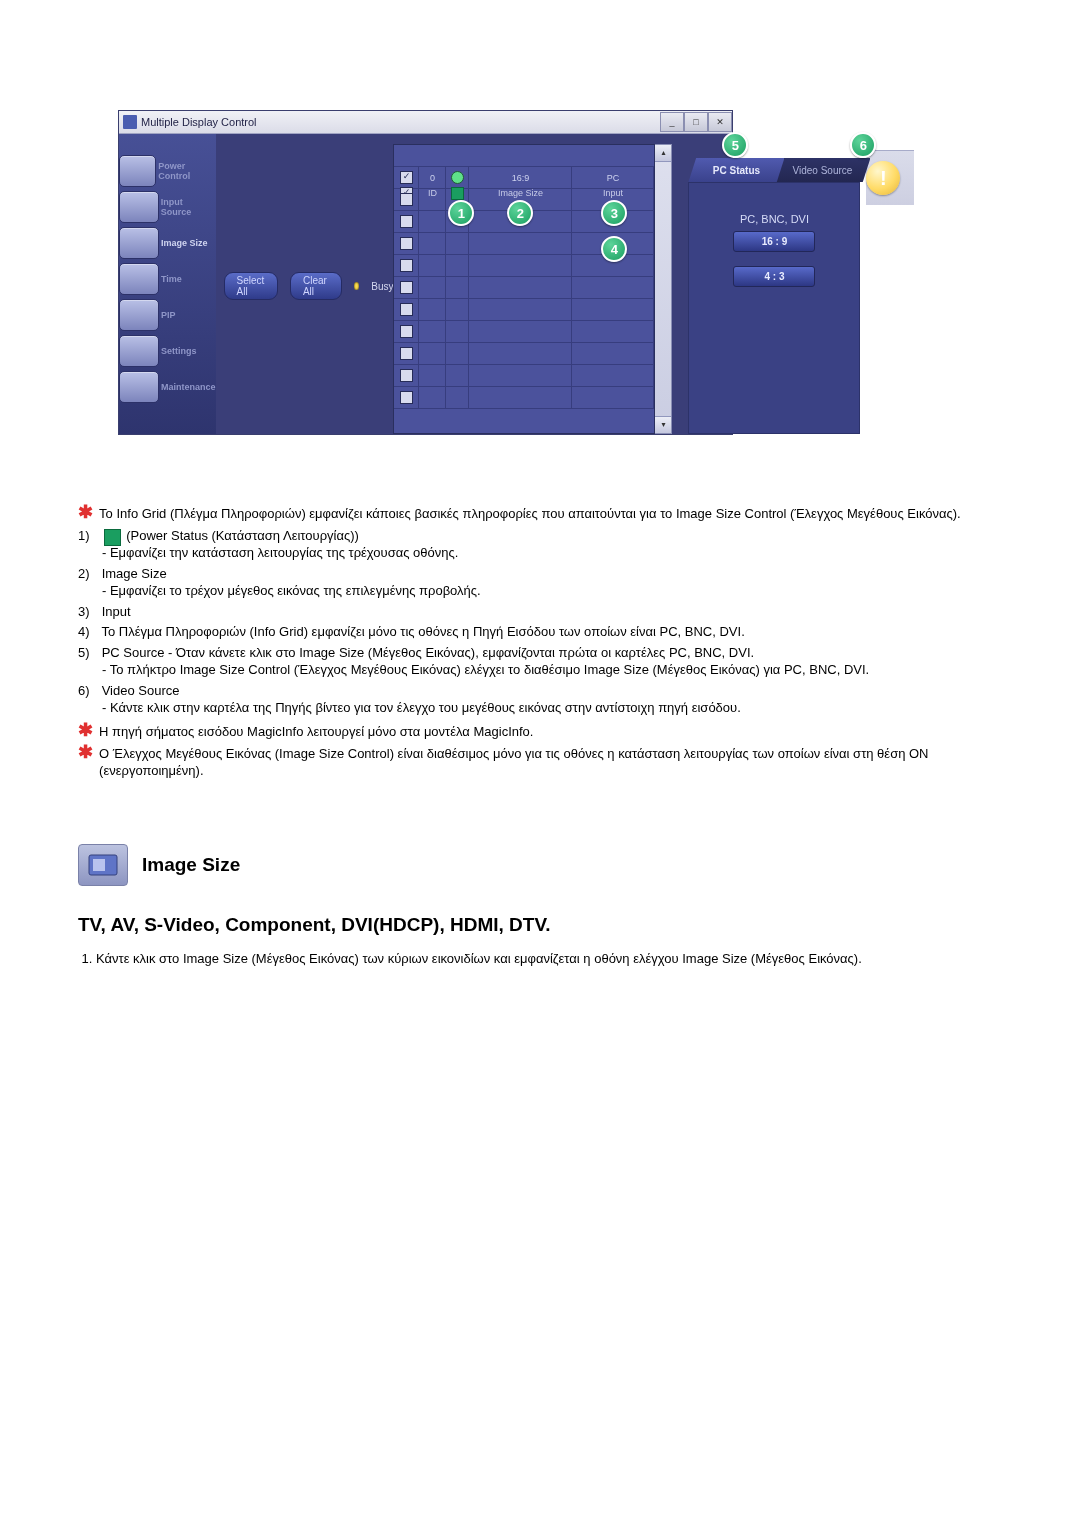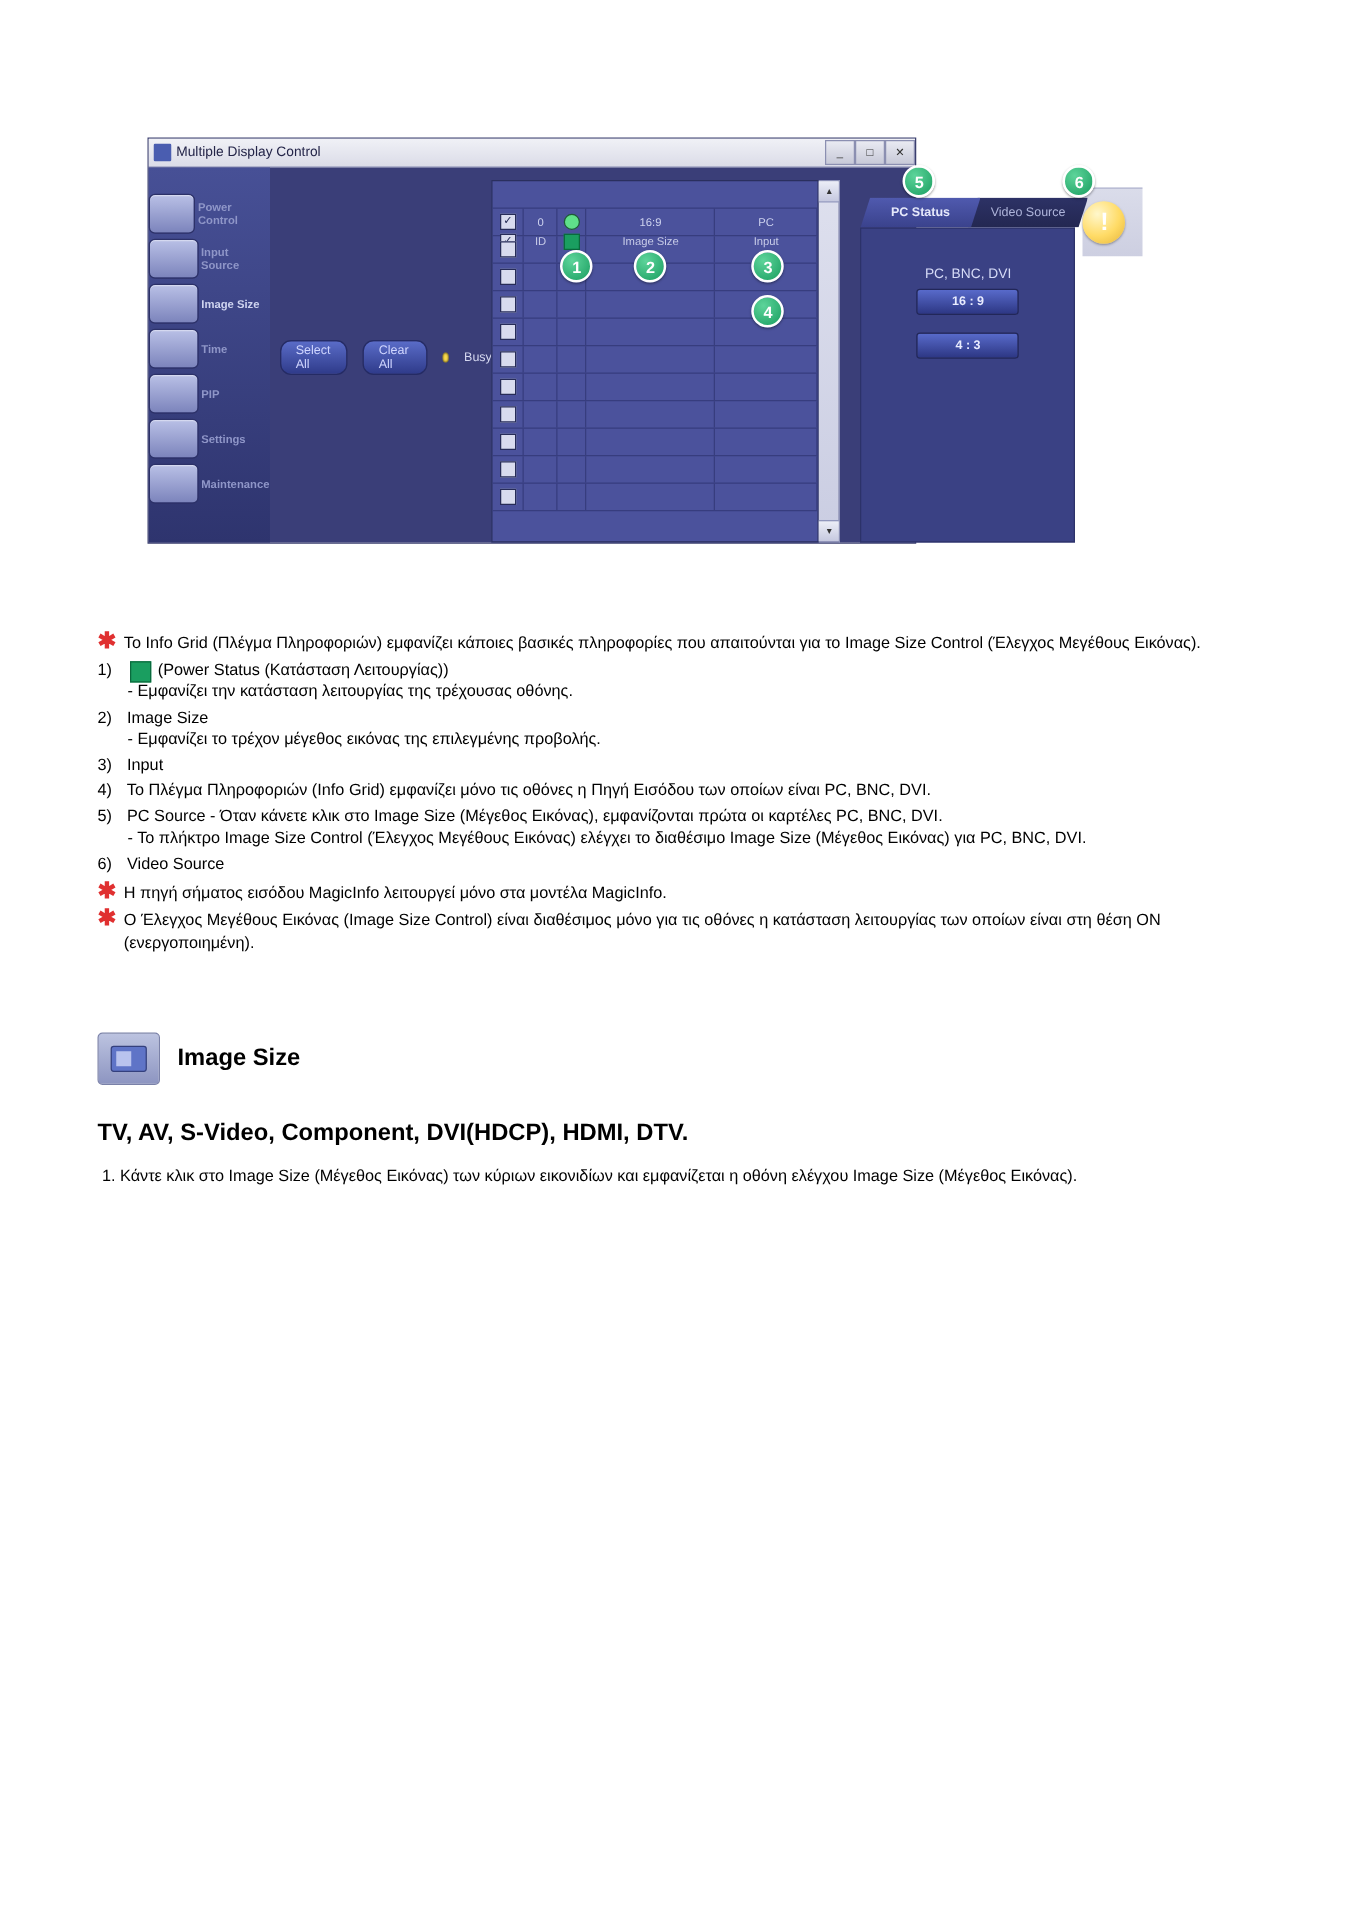--- a/index.html
+++ b/index.html
@@ -506,20 +506,21 @@
         <span>Το Πλέγμα Πληροφοριών (Info Grid) εμφανίζει μόνο τις οθόνες η Πηγή Εισόδου των οποίων είναι PC, BNC, DVI.</span>
       </li>
       <li>
         <span class="num">5)</span>
         <span>PC Source - Όταν κάνετε κλικ στο Image Size (Μέγεθος Εικόνας), εμφανίζονται πρώτα οι καρτέλες PC, BNC, DVI.</span>
         <span class="sub">- Το πλήκτρο Image Size Control (Έλεγχος Μεγέθους Εικόνας) ελέγχει το διαθέσιμο Image Size (Μέγεθος Εικόνας) για PC, BNC, DVI.</span>
       </li>
       <li>
         <span class="num">6)</span>
         <span>Video Source</span>
+        <span class="sub">- Κάντε κλικ στην καρτέλα της Πηγής βίντεο για τον έλεγχο του μεγέθους εικόνας στην αντίστοιχη πηγή εισόδου.</span>
       </li>
     </ul>
 
     <div class="star-row" style="margin-top:6px;">
       <span class="red-star">✱</span>
       <span class="red-note">Η πηγή σήματος εισόδου MagicInfo λειτουργεί μόνο στα μοντέλα MagicInfo.</span>
     </div>
     <div class="star-row" style="margin-top:4px;">
       <span class="red-star">✱</span>
       <span class="red-note">Ο Έλεγχος Μεγέθους Εικόνας (Image Size Control) είναι διαθέσιμος μόνο για τις οθόνες η κατάσταση λειτουργίας των οποίων είναι στη θέση ON (ενεργοποιημένη).</span>

